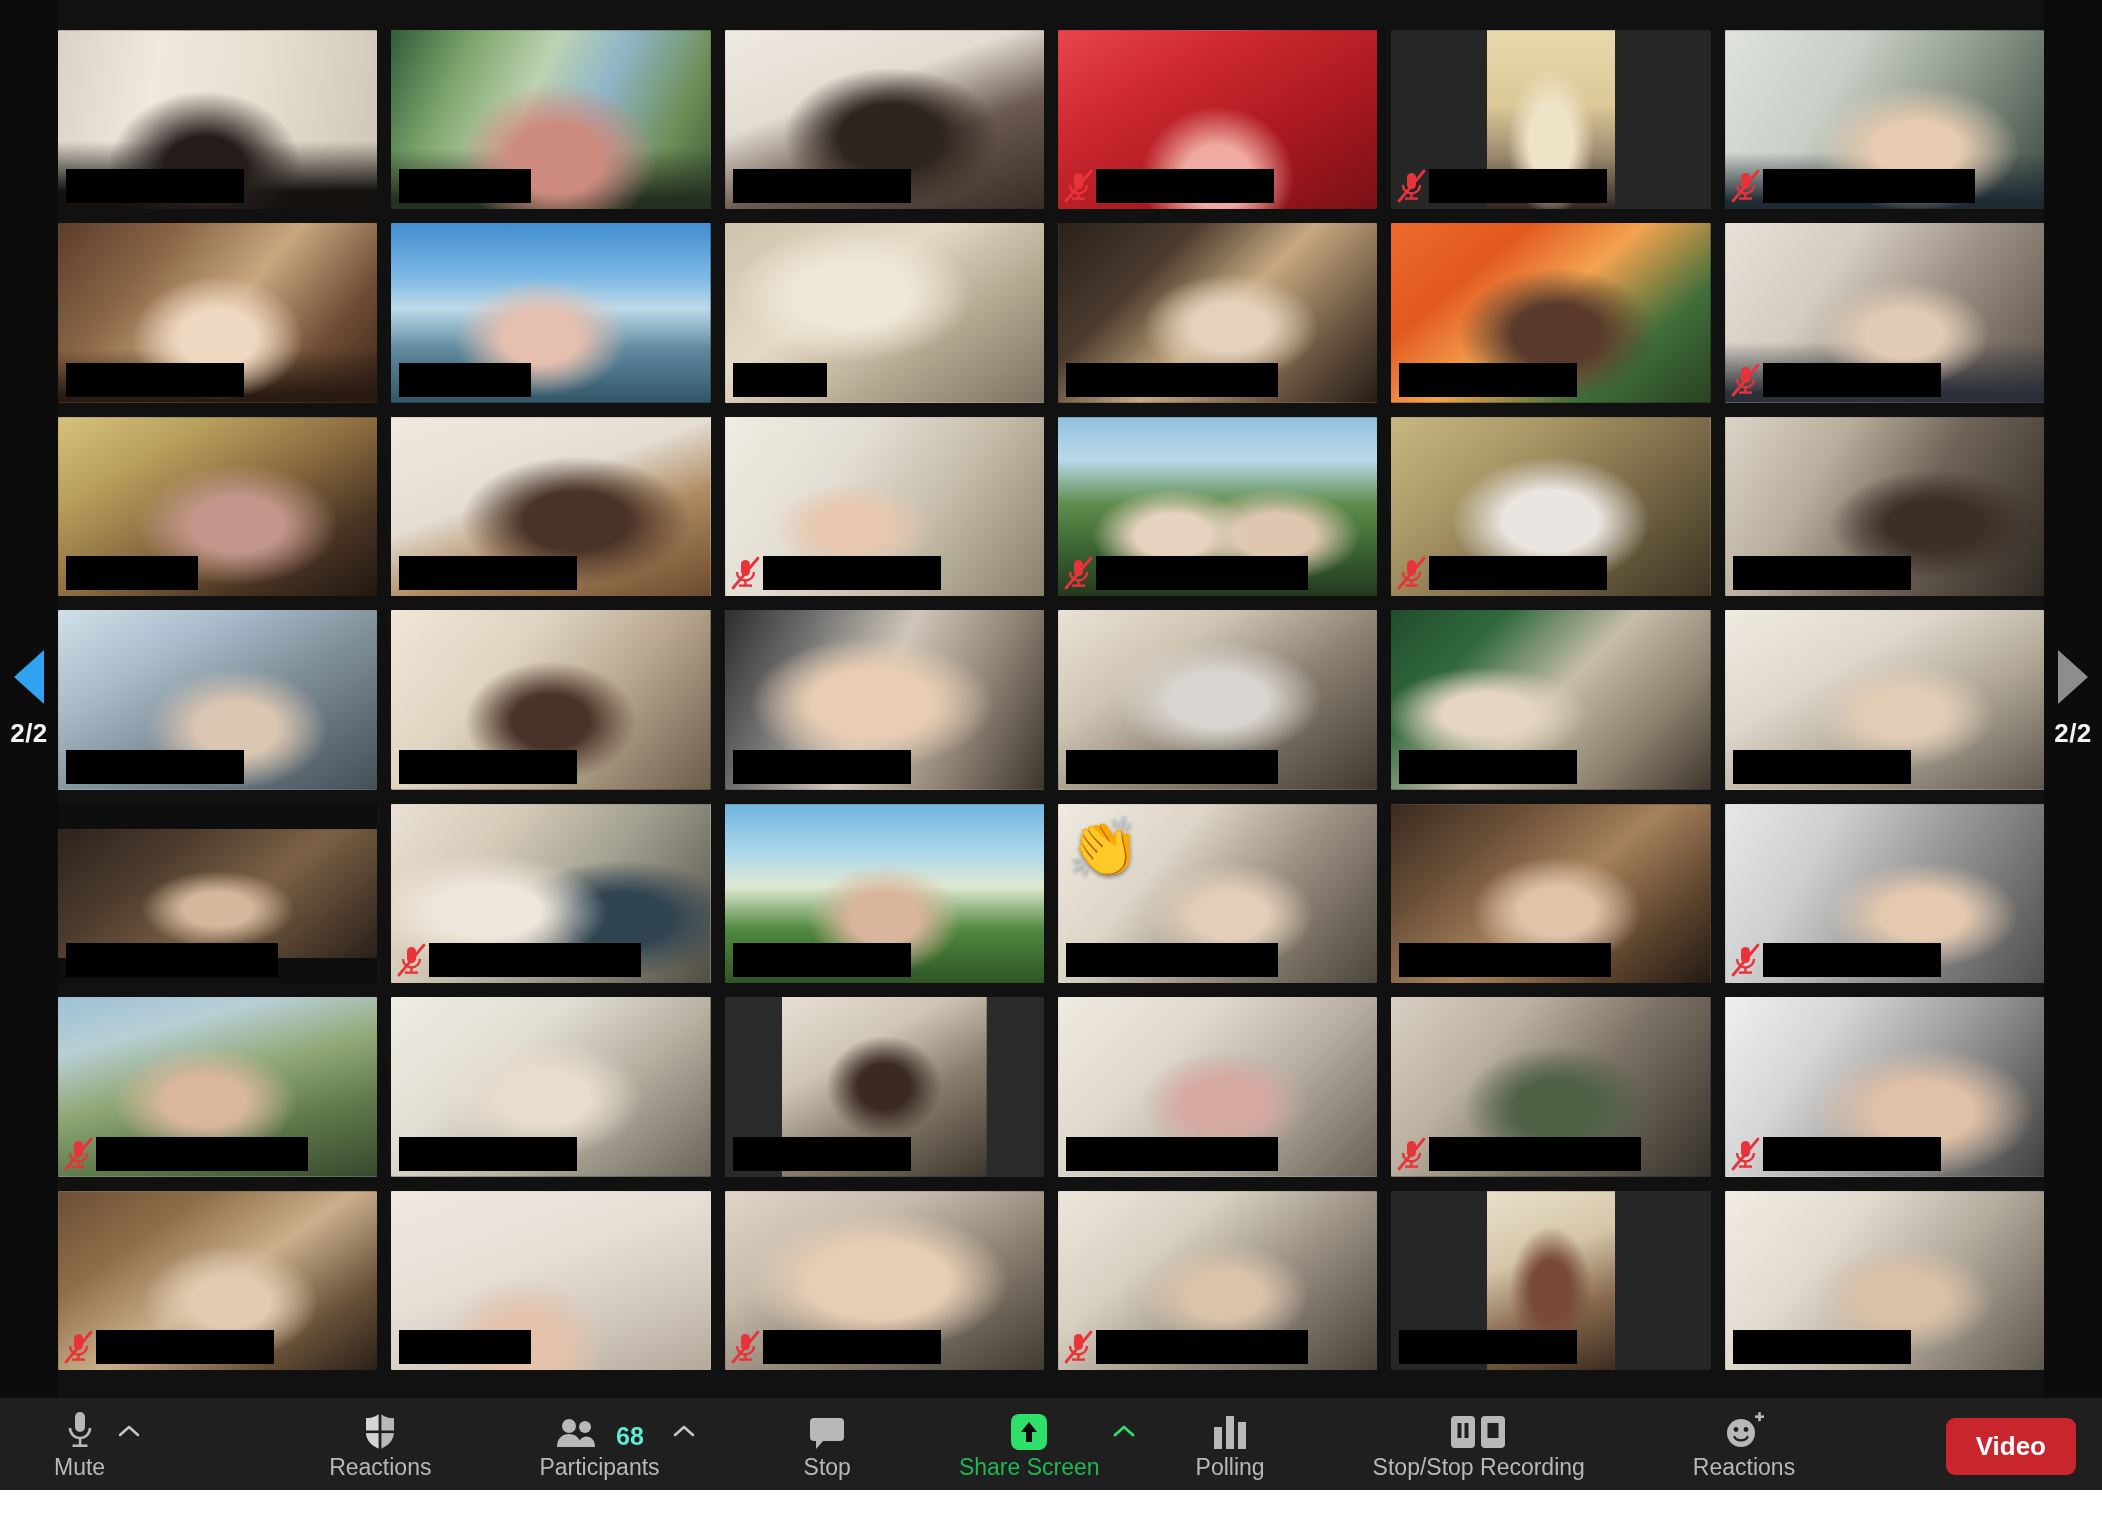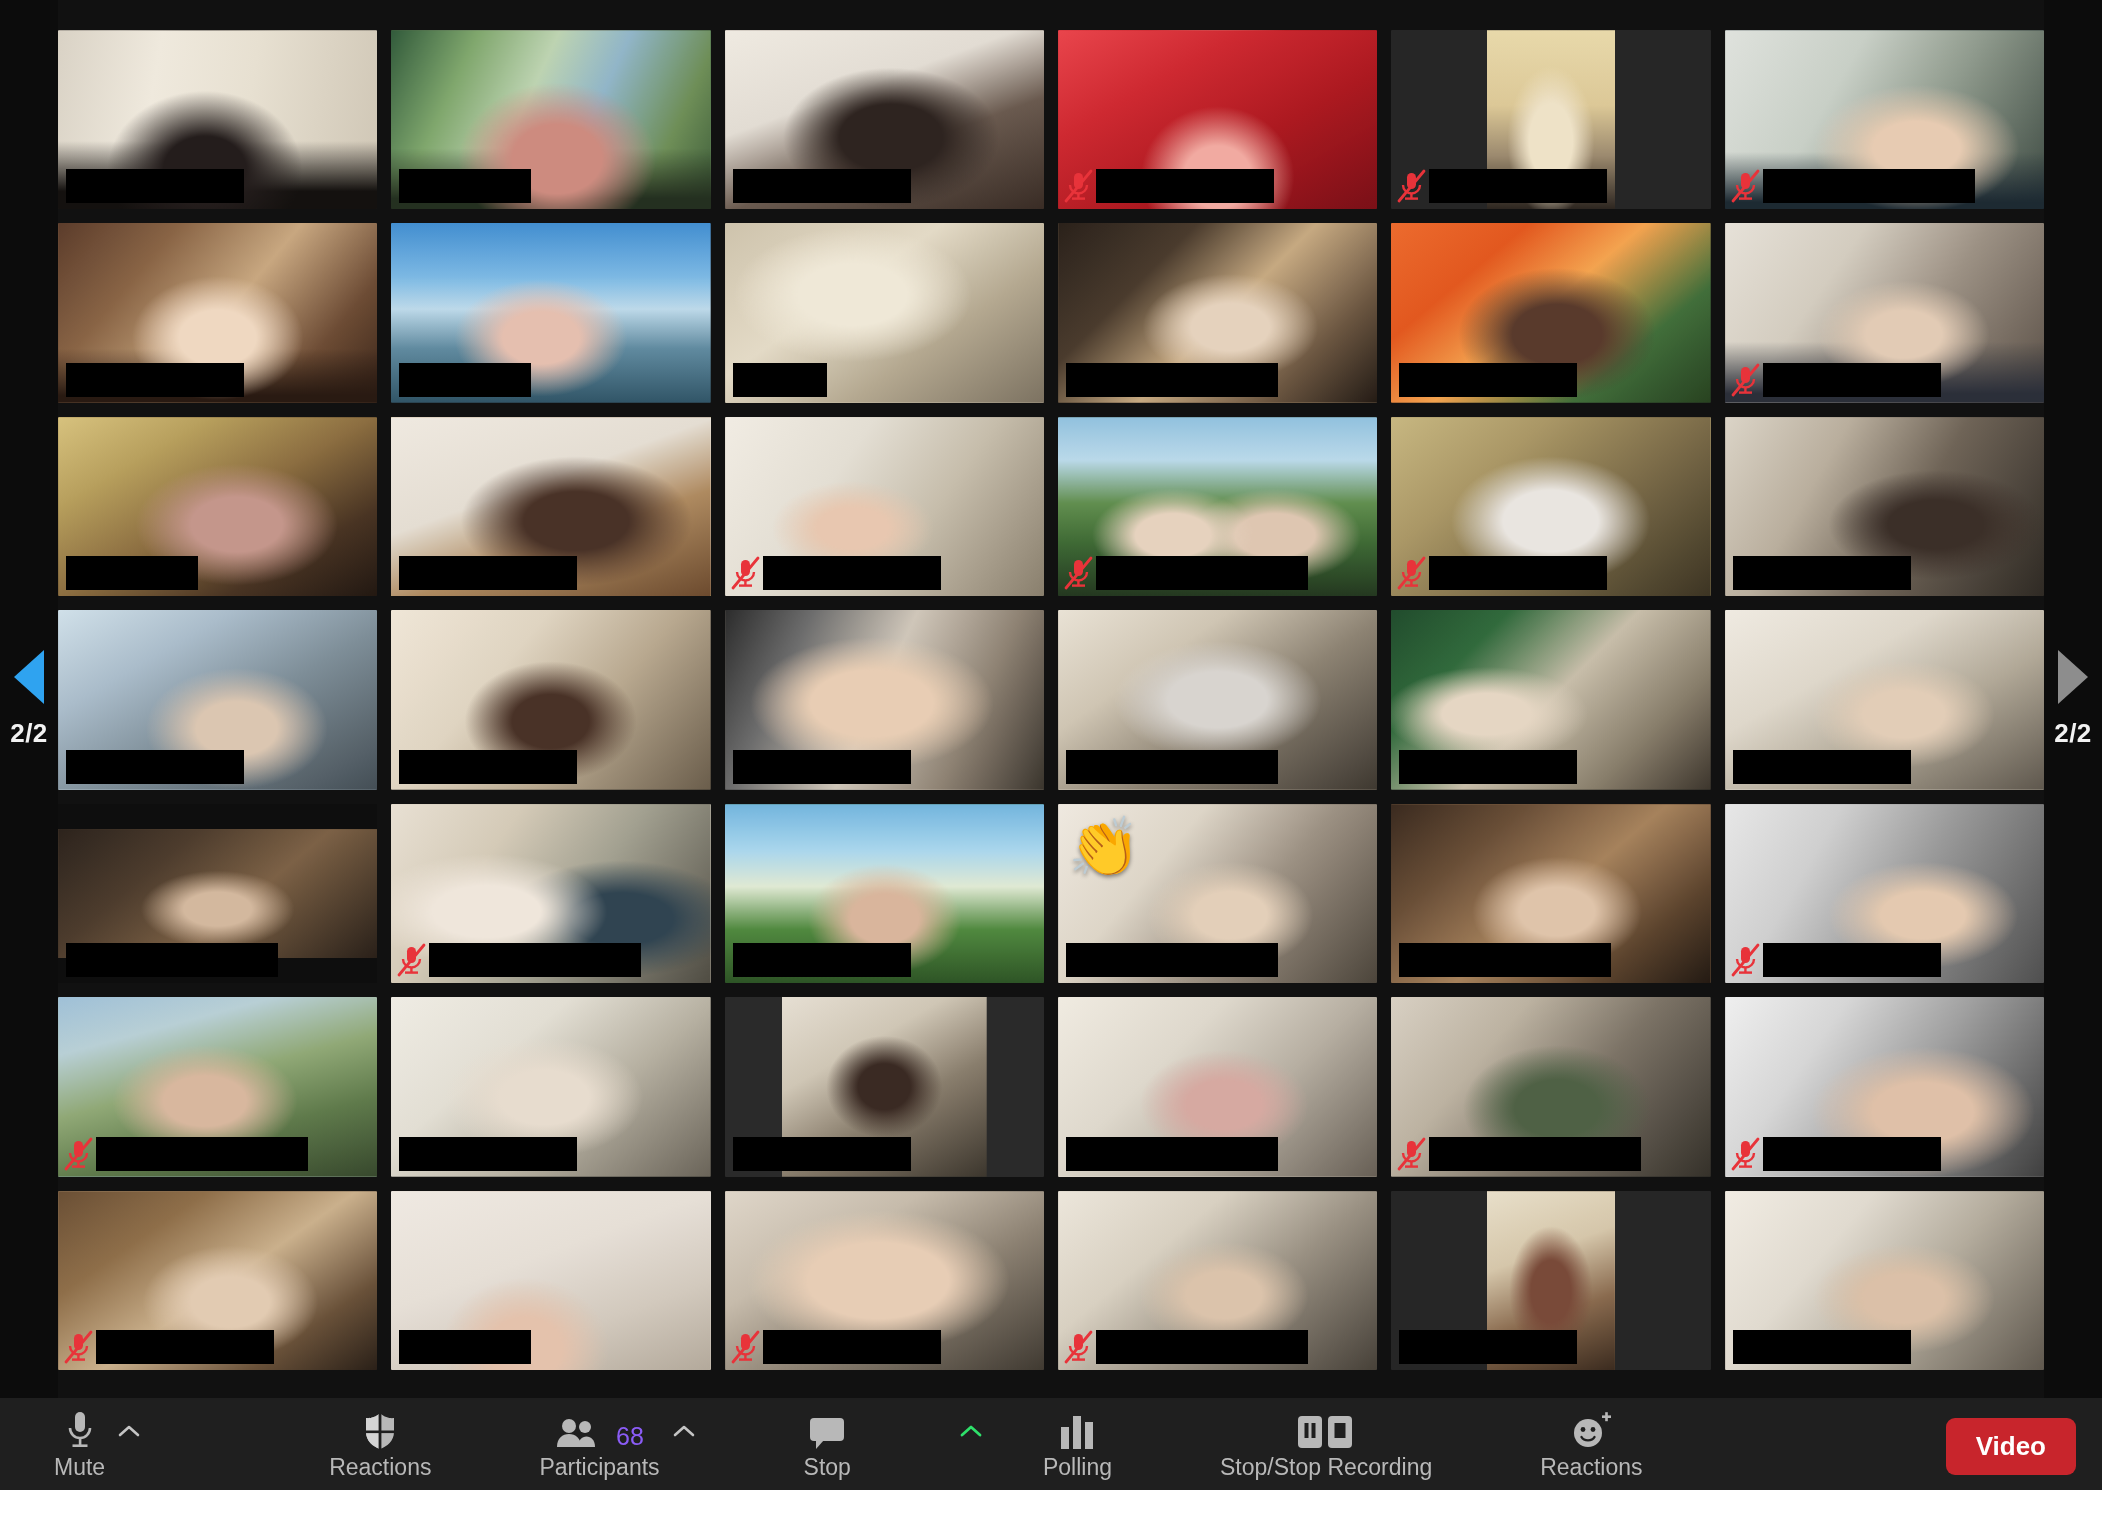--- a/index.html
+++ b/index.html
@@ -223,23 +223,23 @@
     width: 36px;
     padding-bottom: 26px;
     cursor: pointer;
   }
 
   .tb-spacer-sm { width: 48px; }
   .tb-spacer-md { width: 96px; }
   .tb-spacer-lg { width: 128px; }
 
   #participants-count {
-    color: #8b5cf6;
+    color: #5eead4;
     font-size: 25px;
-    font-weight: 400;
+    font-weight: 700;
     margin-left: 15px;
   }
 
   #leave-button {
     position: absolute;
     right: 26px;
     top: 20px;
     background: #c8252c;
     color: #ffffff;
     font-size: 26px;
@@ -650,20 +650,29 @@
           <rect x="3" y="3" width="34" height="23" rx="4" fill="#b8b8b8"></rect>
           <path d="M9 25 L9 34 L17 25 Z" fill="#b8b8b8"></path>
         </svg>
       </div>
       <div class="tb-label">Stop</div>
     </div>
 
     <div class="tb-spacer-md"></div>
 
     <div class="tb-group">
+      <div class="tb-item">
+        <div class="tb-icon">
+          <svg width="38" height="38" viewBox="0 0 38 38">
+            <rect x="1" y="1" width="36" height="36" rx="8" fill="#2ee06a"></rect>
+            <path d="M19 9 L27 19 L22 19 L22 29 L16 29 L16 19 L11 19 Z" fill="#0c0c0c"></path>
+          </svg>
+        </div>
+        <div class="tb-label green">Share Screen</div>
+      </div>
       <div class="tb-caret">
         <svg width="22" height="14" viewBox="0 0 22 14">
             <path d="M2 11 L11 3 L20 11" fill="none" stroke="#2ee06a" stroke-width="2.8" stroke-linecap="round" stroke-linejoin="round"></path>
           </svg>
       </div>
     </div>
 
     <div class="tb-spacer-sm"></div>
 
     <div class="tb-item">

